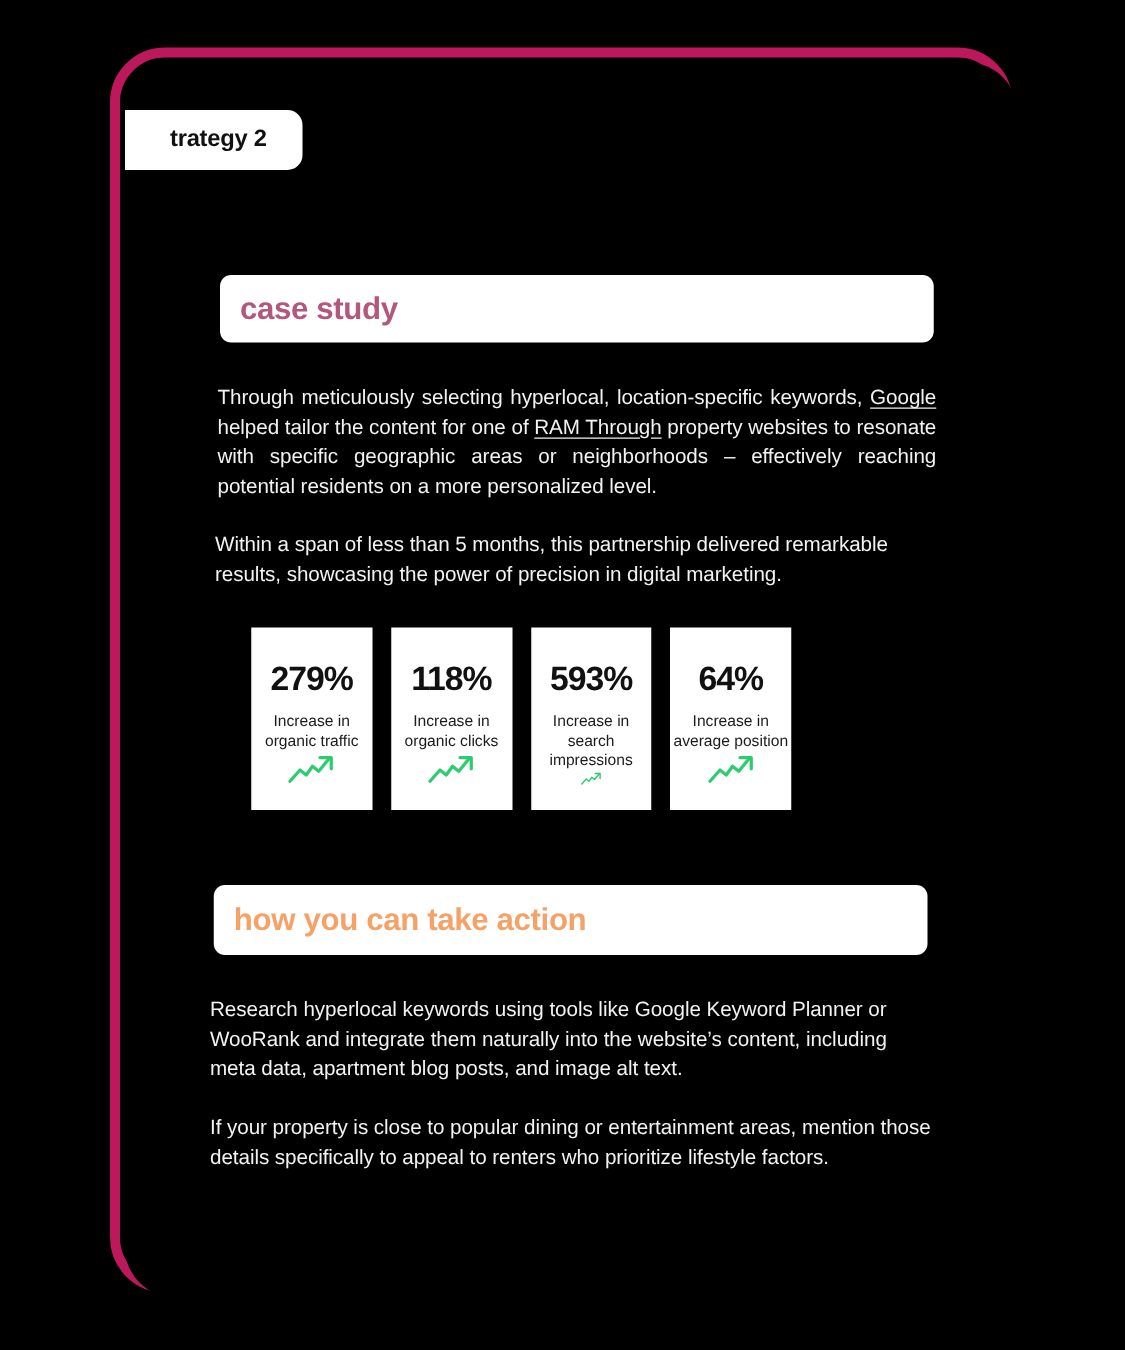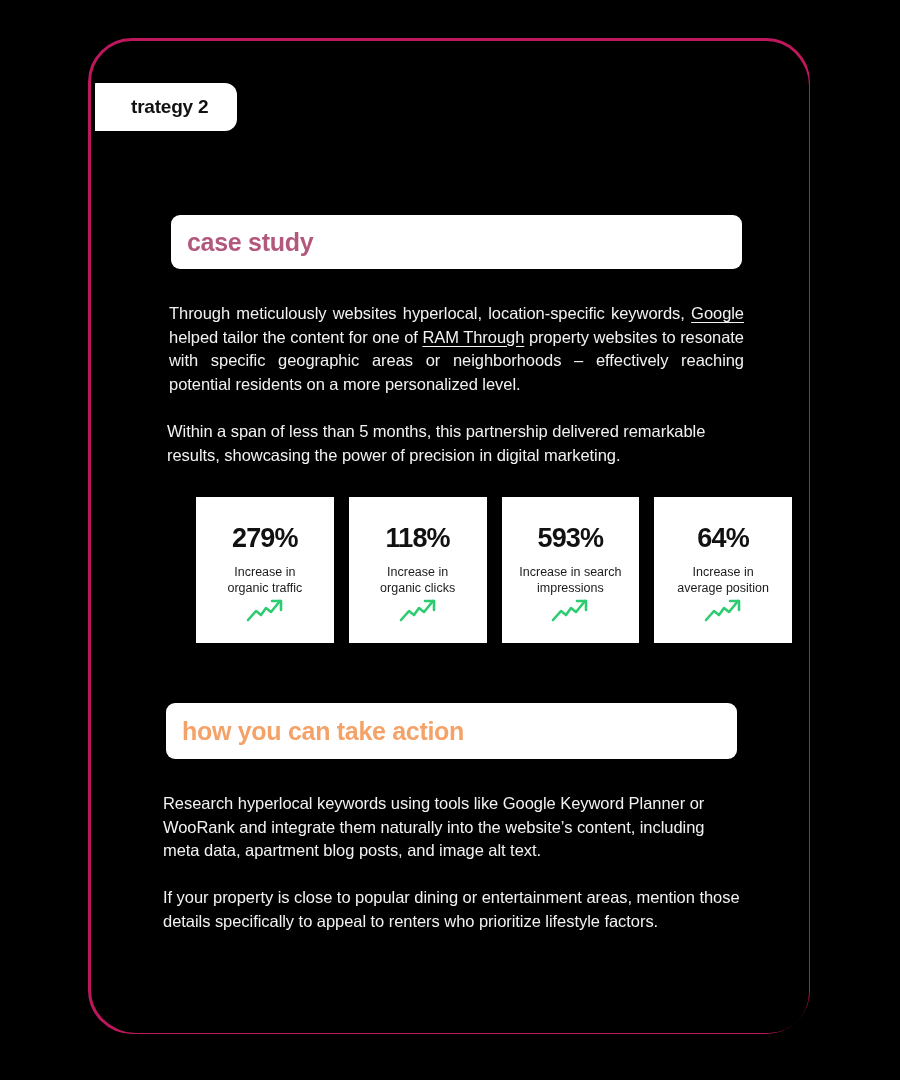--- a/index.html
+++ b/index.html
@@ -13,21 +13,21 @@
     -webkit-font-smoothing: antialiased;
   }
 
   
   #device-frame {
     position: absolute;
     left: 88px;
     top: 38px;
     width: 722px;
     height: 996px;
-    border: 3px solid #be185d;
+    border: 8px solid #be185d;
     border-radius: 44px;
     background: #000000;
   }
 
   #camera-bar {
     position: absolute;
     left: 0; right: 0;
     top: 10px;
     height: 30px;
     display: flex;
@@ -143,21 +143,21 @@
     text-decoration: underline;
     text-underline-offset: 2.5px;
     color: #f2f2f2;
   }
 
   
   #stat-cards {
     position: absolute;
     left: 101px;
     top: 332px;
-    width: 596px;
+    width: 432px;
     height: 146px;
     display: flex;
     gap: 15px;
   }
   .stat-card {
     background: #ffffff;
     flex: 1;
     display: flex;
     flex-direction: column;
     align-items: center;
@@ -203,21 +203,21 @@
       <span id="strategy-tab-label">trategy 2</span>
     </div>
 
     <div id="page-content">
 
       <div id="case-study-box" class="section-heading-box">
         <span id="case-study-title" class="heading-text">case study</span>
       </div>
 
       <p id="par-intro" class="body-par justify">
-        <span>Through meticulously websites hyperlocal, location-specific keywords, </span><a class="inline-link" href="#">Google</a><span> helped tailor the content for one of </span><a class="inline-link" href="#">RAM Through</a><span> property websites to resonate with specific geographic areas or neighborhoods – effectively reaching potential residents on a more personalized level.</span>
+        <span>Through meticulously selecting hyperlocal, location-specific keywords, </span><a class="inline-link" href="#">Google</a><span> helped tailor the content for one of </span><a class="inline-link" href="#">RAM Through</a><span> property websites to resonate with specific geographic areas or neighborhoods – effectively reaching potential residents on a more personalized level.</span>
       </p>
 
       <p id="par-span" class="body-par">Within a span of less than 5 months, this partnership delivered remarkable results, showcasing the power of precision in digital marketing.</p>
 
       <div id="stat-cards">
 
         <div class="stat-card">
           <div class="stat-value">279%</div>
           <div class="stat-label">Increase in organic traffic</div>
           <svg class="stat-arrow" viewBox="0 0 40 26">

